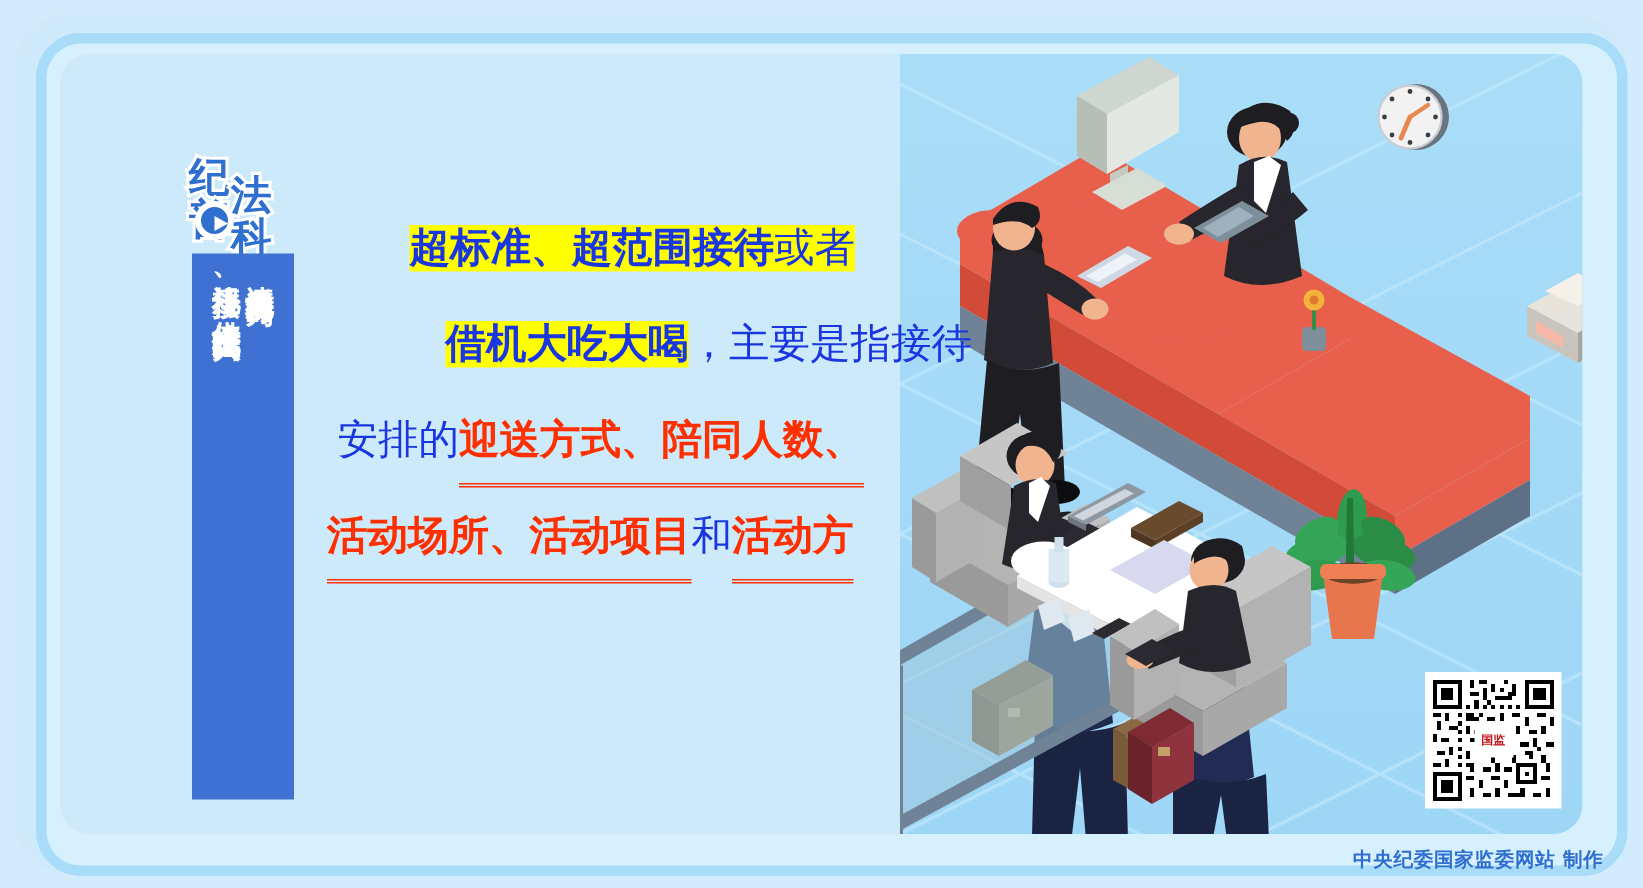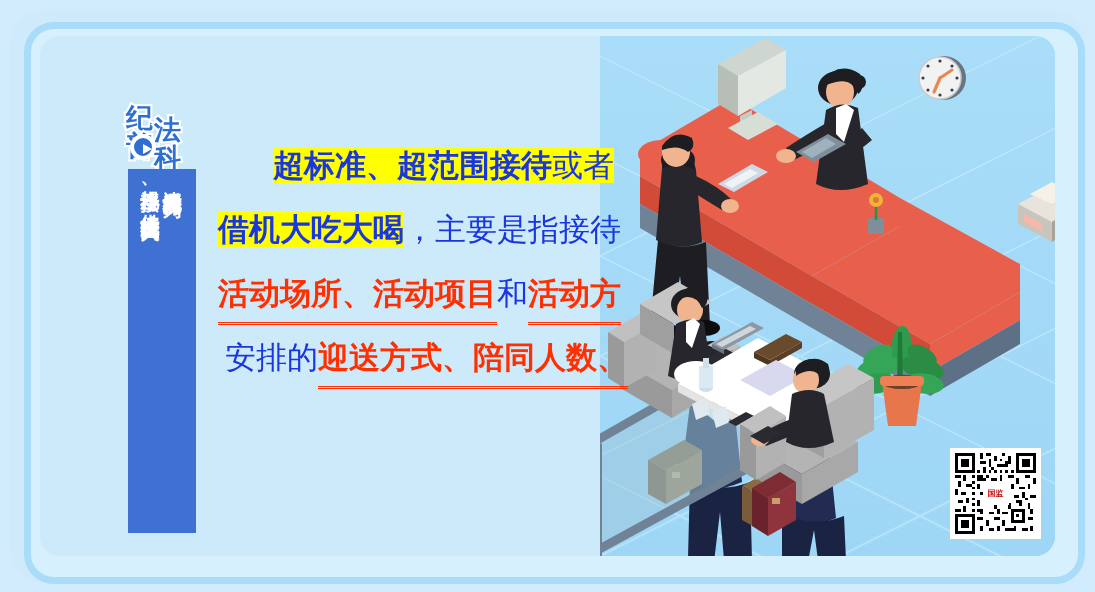--- a/index.html
+++ b/index.html
@@ -64,24 +64,24 @@
     color:#ffffff;font-weight:700;font-size:19px;line-height:1.06;
     letter-spacing:1px;
   }
 
   
   .para{
     position:absolute;left:178px;top:98px;width:430px;
   }
   .line{
     height:64px;line-height:64px;white-space:nowrap;
-    font-size:31px;font-weight:700;color:#1a36e0;font-family:Liberation Serif, serif;
+    font-size:27px;font-weight:700;color:#1a36e0;
   }
   .l1{padding-left:55px;}
-  .l2{padding-left:0px;}
+  .l2{padding-left:0px;text-align:right;}
   .l3{padding-left:7px;}
   .l4{padding-left:0px;}
   .l5{padding-left:0px;}
   .l6{padding-left:8px;}
 
   .seg{display:inline;}
   .hl-yellow{background:#ffff00;color:#1a36e0;}
   .blue-reg{color:#1a36e0;font-weight:500;}
   .red{color:#ff2f00;}
   .u-double{
@@ -385,26 +385,26 @@
     <div class="para">
 
       <div class="line l1">
         <span class="seg hl-yellow">超标准、超范围接待</span><span class="seg hl-yellow blue-reg">或者</span>
       </div>
 
       <div class="line l2">
         <span class="seg hl-yellow">借机大吃大喝</span><span class="seg blue-reg">，主要是指接待</span>
       </div>
 
+      <div class="line l3">
+        <span class="seg blue-reg">安排的</span><span class="seg red u-double">迎送方式、陪同人数、</span>
+      </div>
+
       <div class="line l4">
         <span class="seg red u-double">活动场所、活动项目</span><span class="seg blue-reg">和</span><span class="seg red u-double">活动方</span>
-      </div>
-
-      <div class="line l3">
-        <span class="seg blue-reg">安排的</span><span class="seg red u-double">迎送方式、陪同人数、</span>
       </div>
 
 
 
     </div>
 
   </div>
 
   <div class="qr">
     <svg width="81" height="81" viewBox="0 0 29 29" shape-rendering="crispEdges">
@@ -522,14 +522,15 @@
           <rect x="10" y="9" width="1" height="1"></rect>
         <rect x="13" y="16" width="1" height="1"></rect>
           <rect x="25" y="16" width="1" height="1"></rect>
         <rect x="20" y="27" width="1" height="1"></rect>
           <rect x="23" y="18" width="1" height="1"></rect>
       </g>
     </svg>
     <div class="stamp">国监</div>
   </div>
 
+  <div class="footer">中央纪委国家监委网站  制作</div>
 
 </div>
 
 </body></html>

